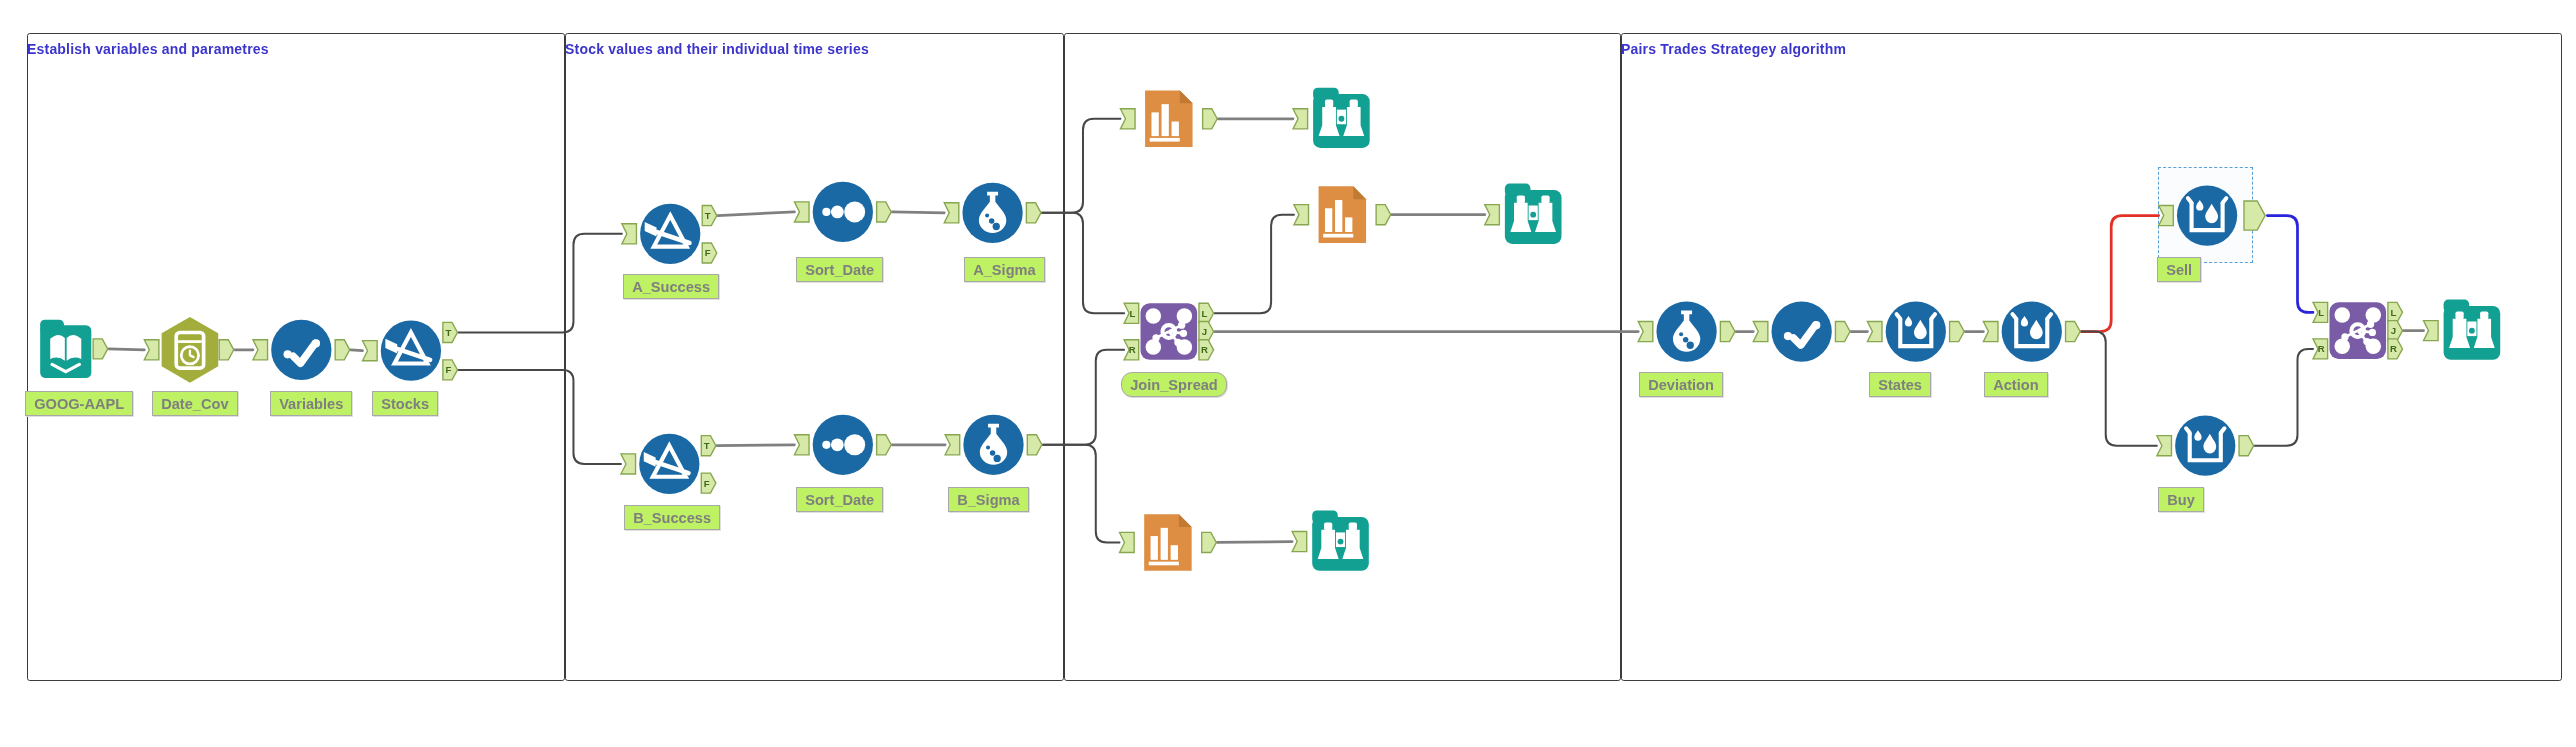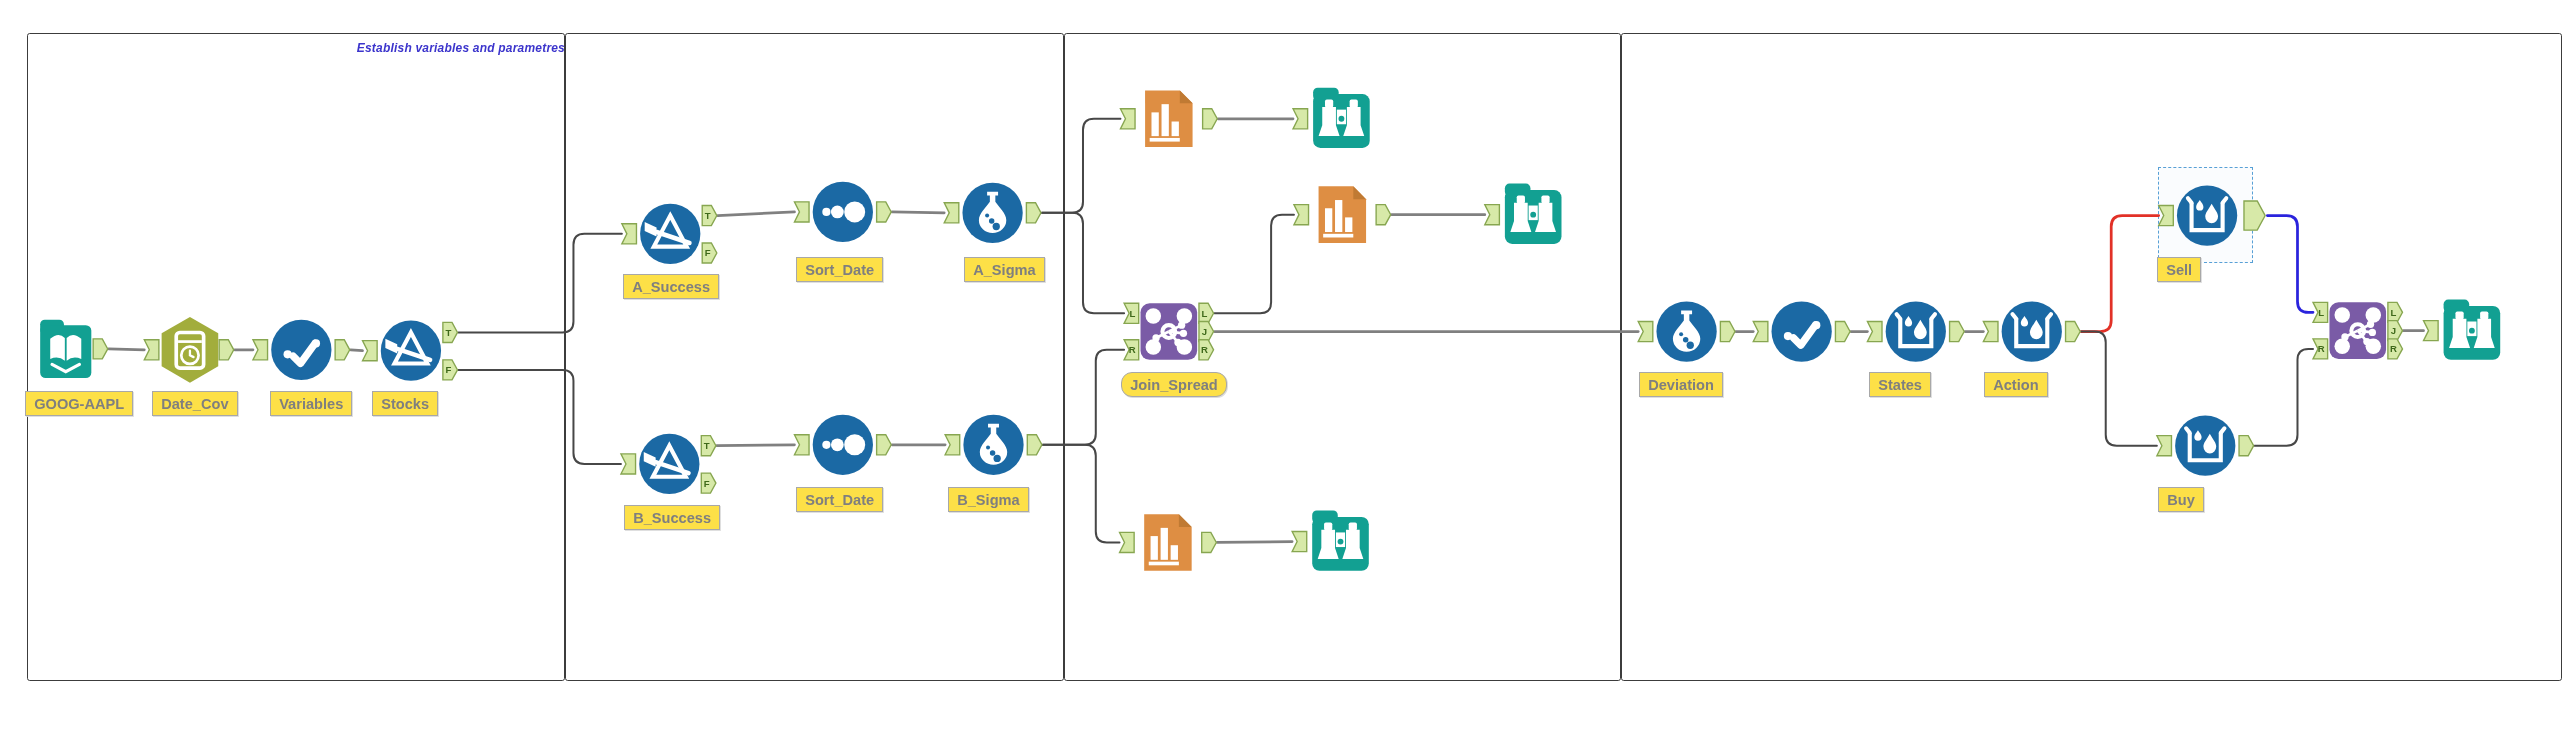--- a/index.html
+++ b/index.html
@@ -1,31 +1,33 @@
 <!DOCTYPE html>
 <html style="font-size:14.6px"><head>
 <meta charset="utf-8">
 <style>
   html,body{margin:0;padding:0;background:#ffffff;font-family:"Liberation Sans",sans-serif;}
   #canvas{position:relative;width:2576px;height:748px;background:#ffffff;overflow:hidden;}
   .container-box{position:absolute;border:1.8px solid #3c3c3c;border-radius:2.7px;background:#ffffff;box-sizing:border-box;}
-  .container-title{position:absolute;text-align:right;font-size:12px;font-weight:600;color:#3c35cc;letter-spacing:0.2px;pointer-events:none;font-style:italic;}
+  .container-title{position:absolute;text-align:left;font-size:14px;font-weight:600;color:#3c35cc;letter-spacing:0.2px;pointer-events:none;}
   #wires{position:absolute;left:0;top:0;}
-  .tool-label{position:absolute;background:#fde047;border:1.8px solid #a8a8a8;box-shadow:0.9px 0.9px 0 #dcdcdc;color:#7f7f7f;font-size:14.6px;font-weight:bold;padding:3.7px 8.2px;line-height:1.1;white-space:nowrap;}
+  .tool-label{position:absolute;background:#bef264;border:1.8px solid #a8a8a8;box-shadow:0.9px 0.9px 0 #dcdcdc;color:#7f7f7f;font-size:14.6px;font-weight:bold;padding:3.7px 8.2px;line-height:1.1;white-space:nowrap;}
   .selection-box{position:absolute;border:1.8px dashed #58a0d6;background:rgba(130,175,220,0.04);box-sizing:border-box;}
 </style>
 </head>
 <body>
 
 <div id="canvas">
     <div class="container-box" style="left: 27px; top: 33px; width: 538px; height: 648px; border-color: rgb(60, 60, 60);"></div>
     <div class="container-title" style="left: 27px; top: 41px; width: 538px; color: rgb(60, 53, 204);">Establish variables and parametres</div>
     <div class="container-box" style="left: 565px; top: 33px; width: 499px; height: 648px; border-color: rgb(60, 60, 60);"></div>
+    <div class="container-title" style="left: 565px; top: 41px; width: 499px; color: rgb(60, 53, 204);">Stock values and their individual time series</div>
     <div class="container-box" style="left: 1064px; top: 33px; width: 557px; height: 648px; border-color: rgb(60, 60, 60);"></div>
     <div class="container-box" style="left: 1621px; top: 33px; width: 941px; height: 648px; border-color: rgb(60, 60, 60);"></div>
+    <div class="container-title" style="left: 1621px; top: 41px; width: 941px; color: rgb(60, 53, 204);">Pairs Trades Strategey algorithm</div>
     <div class="selection-box" style="left: 2158px; top: 167px; width: 95px; height: 96px; border-color: rgb(88, 160, 214);"></div>
     <svg id="wires" width="2576" height="748" viewBox="0 0 2821 819">
       <path d="M119,382 L158,383" fill="none" stroke="#808080" stroke-width="3" stroke-linecap="round"></path>
       <path d="M257,383 L277,383" fill="none" stroke="#808080" stroke-width="3" stroke-linecap="round"></path>
       <path d="M384,383 L397,384" fill="none" stroke="#808080" stroke-width="3" stroke-linecap="round"></path>
       <path d="M502,364 L616,364 Q628,364 628,352 L628,268 Q628,256 640,256 L681,256" fill="none" stroke="#474747" stroke-width="2.2" stroke-linecap="round"></path>
       <path d="M502,405 L616,405 Q628,405 628,417 L628,496 Q628,508 640,508 L680,508" fill="none" stroke="#474747" stroke-width="2.2" stroke-linecap="round"></path>
       <path d="M786,236 L870,232" fill="none" stroke="#808080" stroke-width="3" stroke-linecap="round"></path>
       <path d="M977,232 L1034,233" fill="none" stroke="#808080" stroke-width="3" stroke-linecap="round"></path>
       <path d="M785,488 L870,487" fill="none" stroke="#808080" stroke-width="3" stroke-linecap="round"></path>

